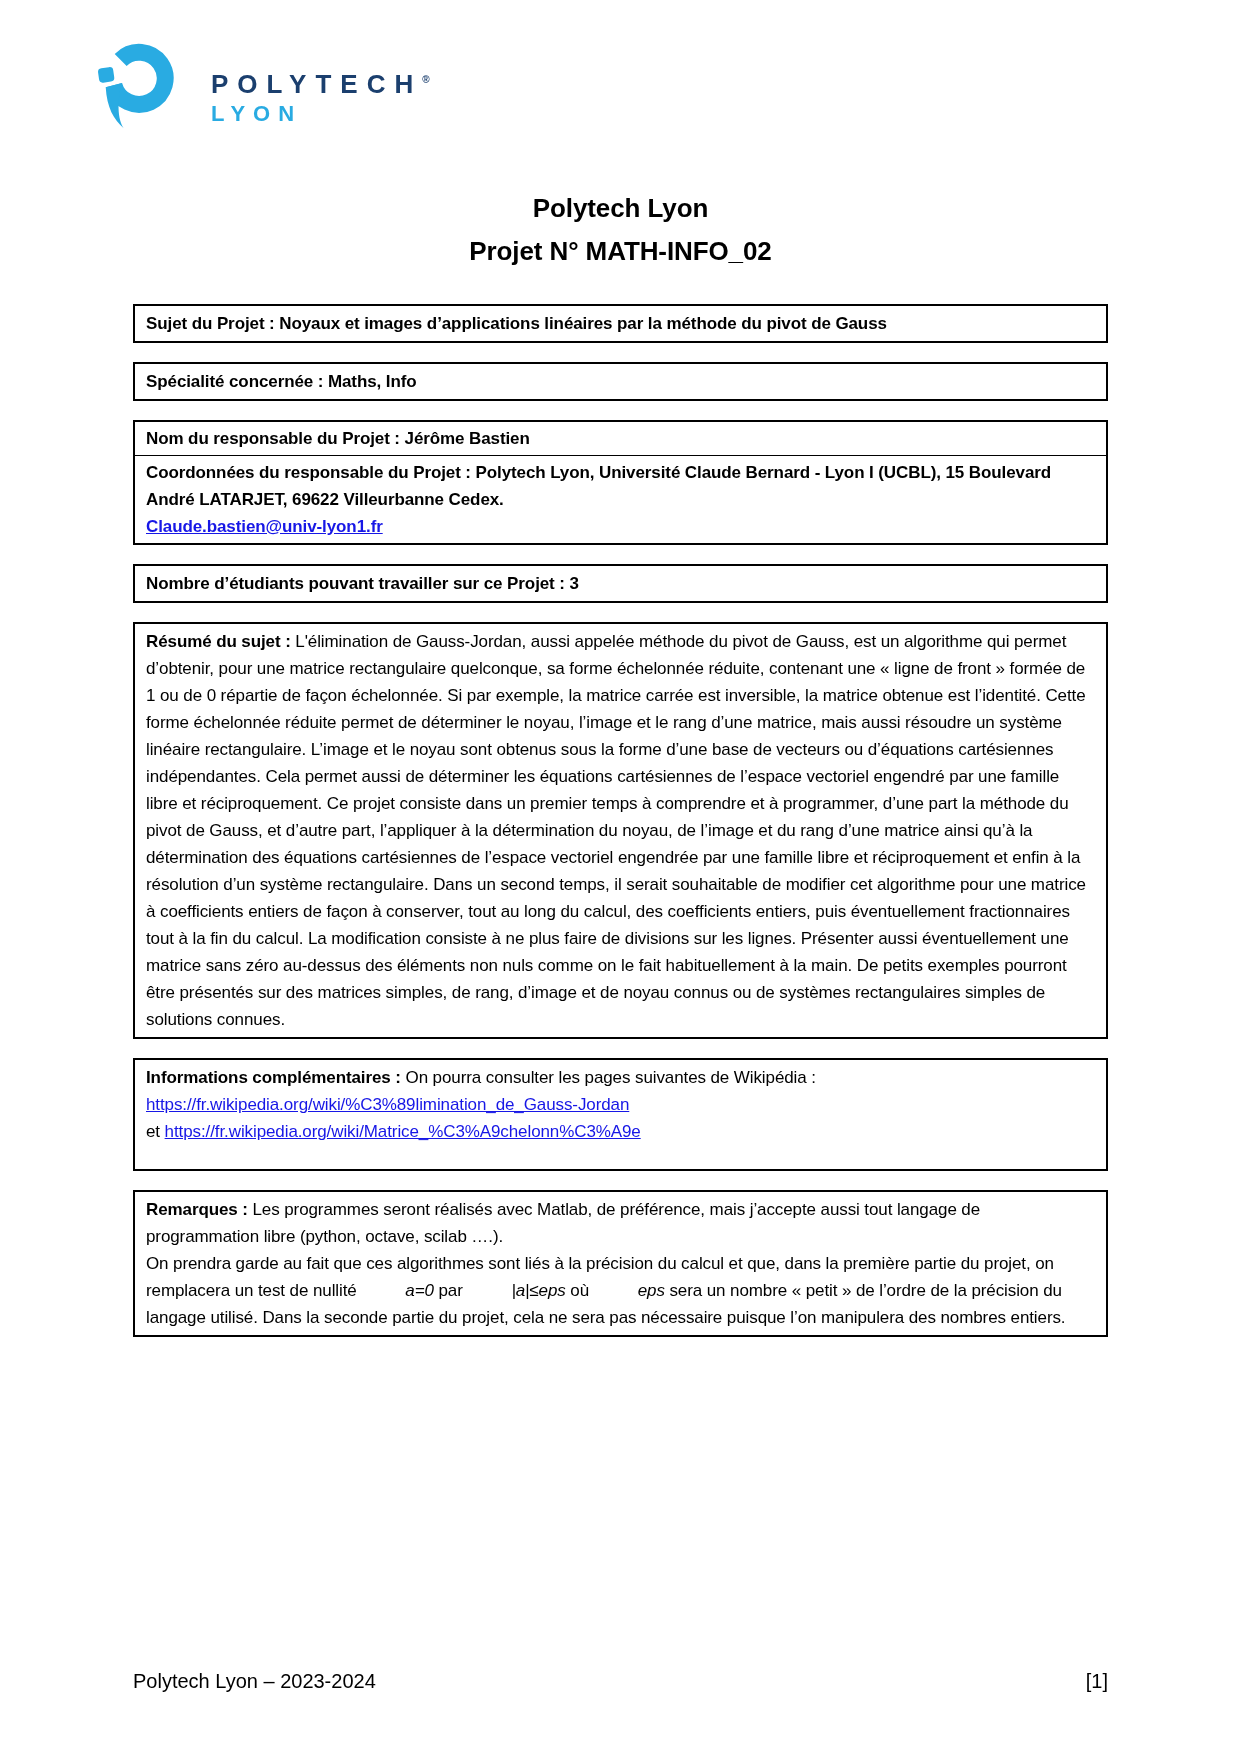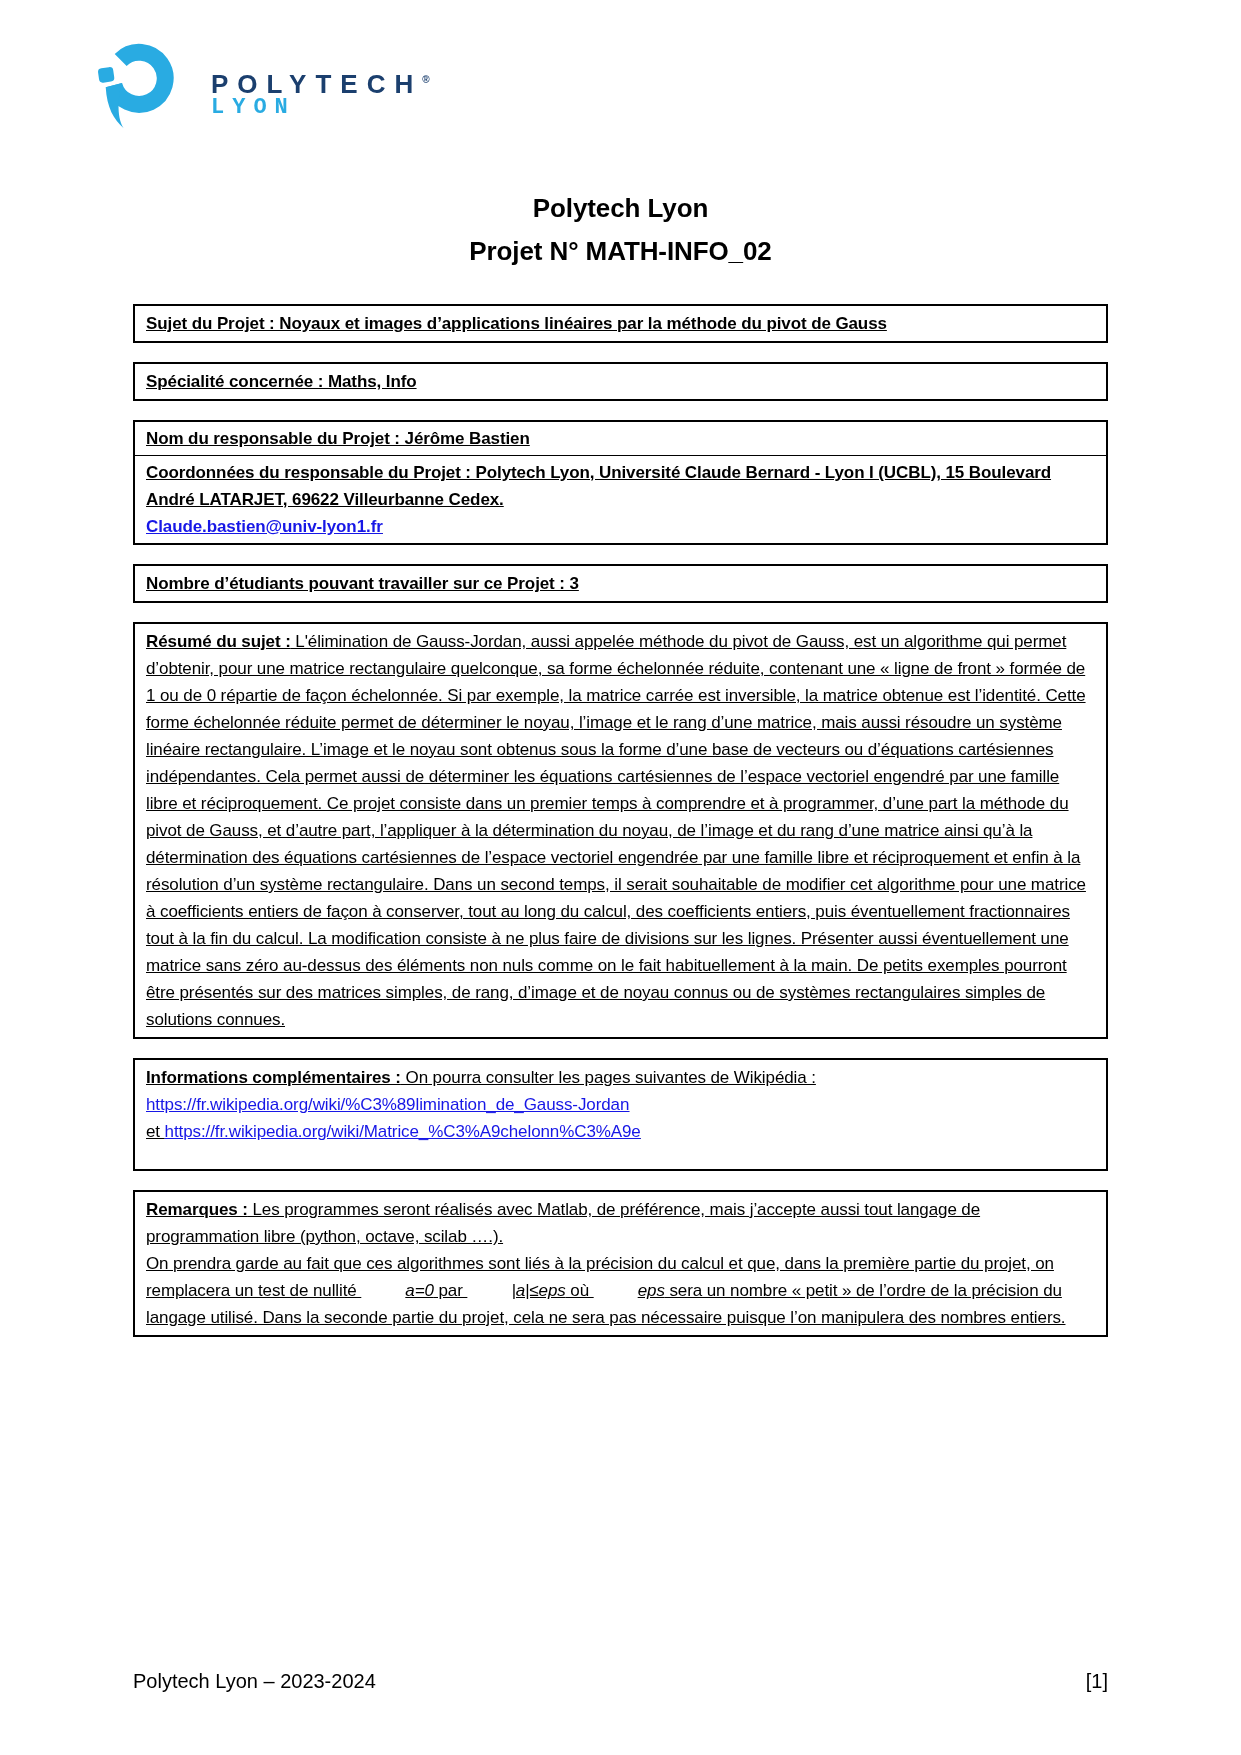--- a/index.html
+++ b/index.html
@@ -10,27 +10,27 @@
     letter-spacing: -0.1px;
   }
   .page { position: relative; width: 1241px; height: 1755px; }
 
   
   .logo { display: flex; align-items: flex-start; gap: 36px; margin: 40px 0 0 97px; }
   .logo-mark svg { width: 78px; height: 92px; display: block; }
   .logo-text { margin-top: 27px; }
   .logo-word { font-size: 26px; font-weight: 700; color: #1B3F6E; letter-spacing: 9px; line-height: 26px; }
   .logo-word .tm { font-size: 10px; vertical-align: super; letter-spacing: 0; }
-  .logo-city { font-size: 22px; font-weight: 700; color: #29ABE2; letter-spacing: 8px; line-height: 22px; font-family: Liberation Mono, monospace; }
+  .logo-city { font-size: 22px; font-weight: 700; color: #29ABE2; letter-spacing: 8px; margin-top: 6px; line-height: 22px; }
 
   
   .title { margin-top: 55px; text-align: center; font-size: 26px; font-weight: 700; line-height: 43px; }
 
   
-  .content { margin: 0 133px; text-decoration: underline; }
+  .content { margin: 0 133px; }
   .box {
     border: 2px solid #000; padding: 4px 11px;
     font-size: 17px; line-height: 27px; margin-top: 19px;
   }
   .box.first { margin-top: 31px; }
   .bold { font-weight: 700; }
   .box.split { padding: 0; }
   .box.split .row { padding: 3px 11px; }
   .box.split .row + .row { border-top: 1.5px solid #000; }
   .box.infos { padding-bottom: 24px; }

